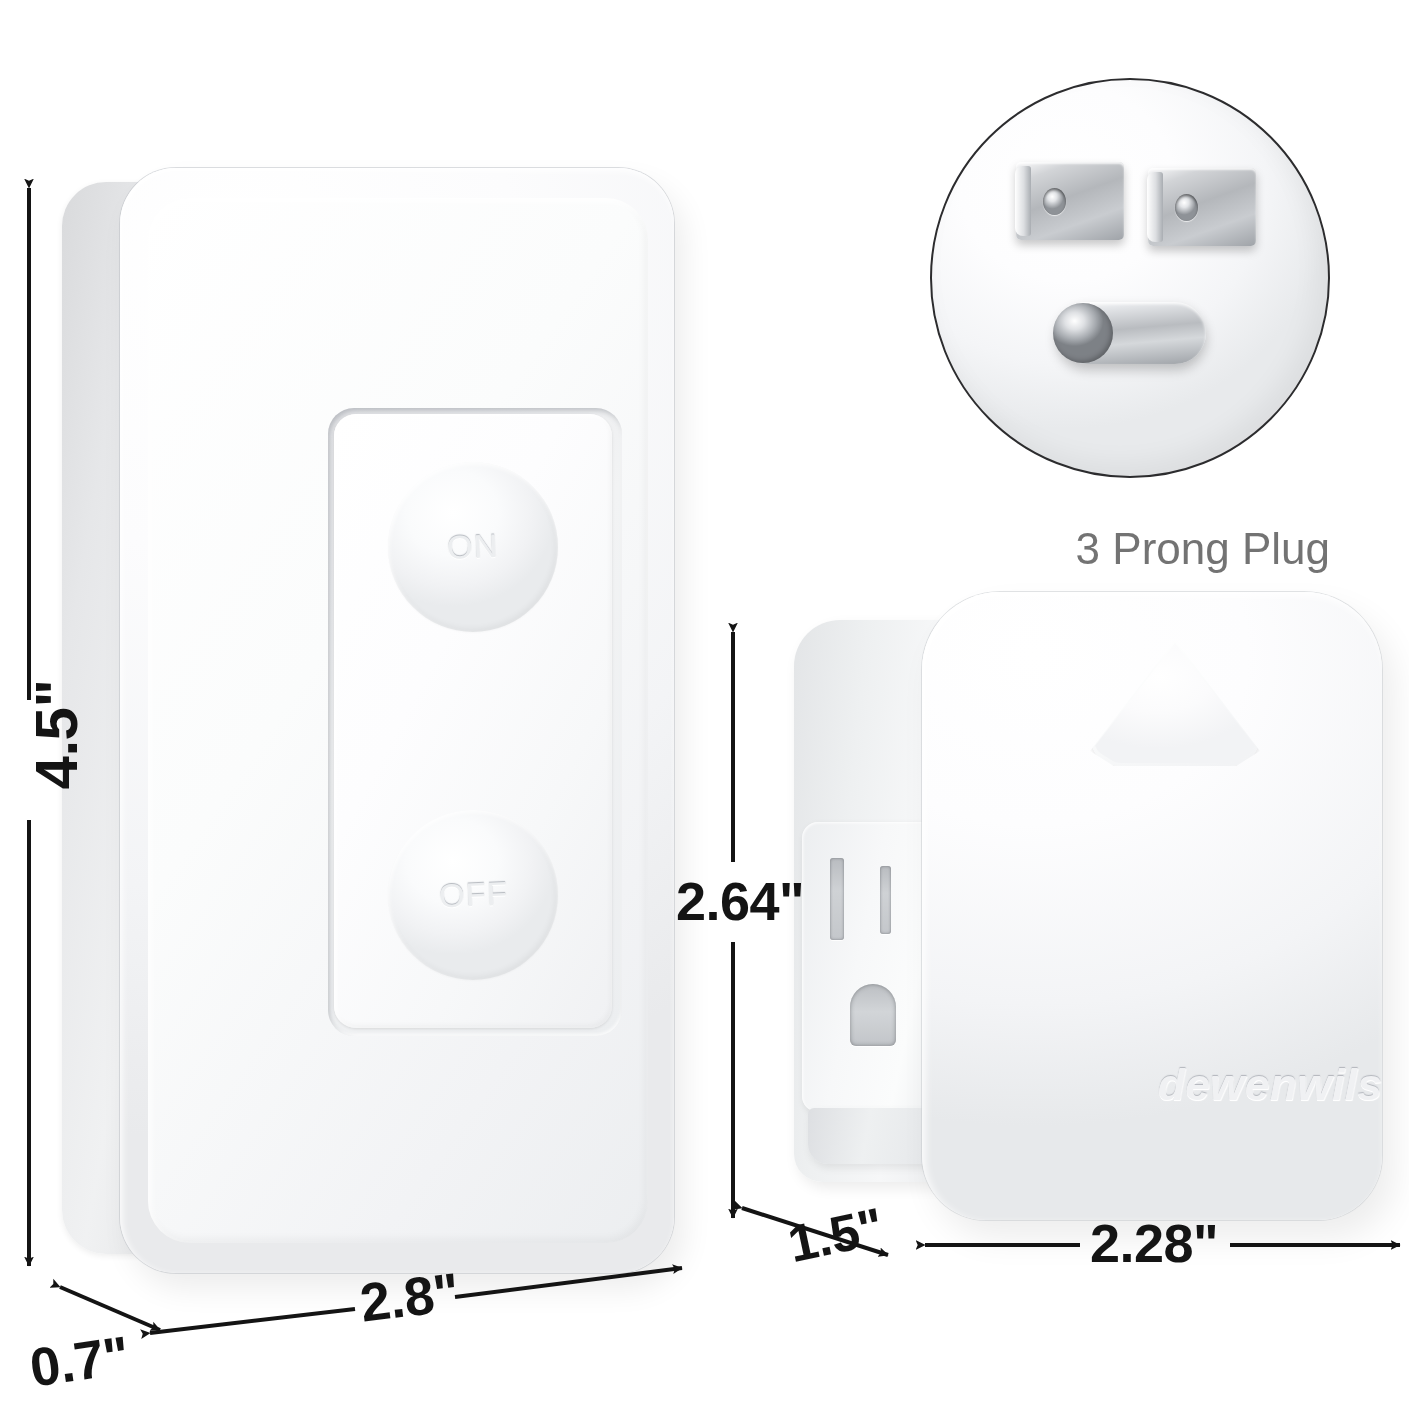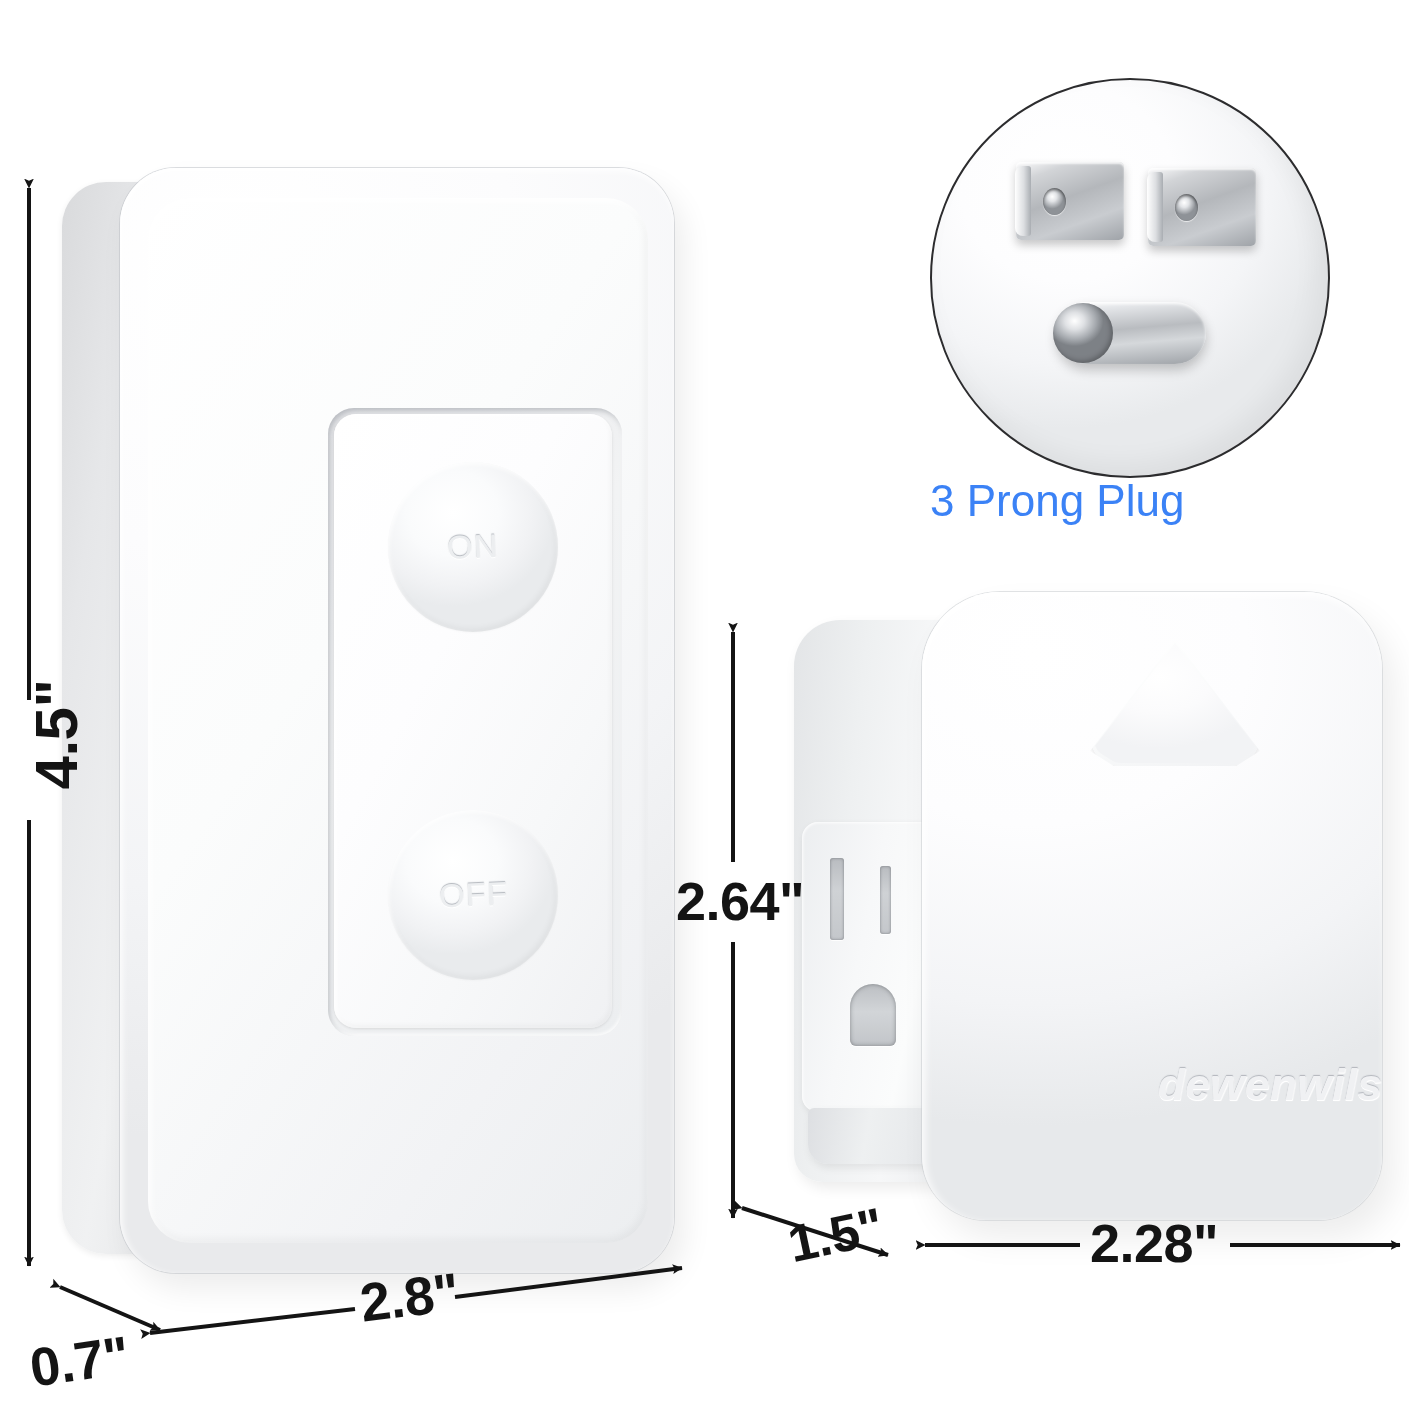--- a/index.html
+++ b/index.html
@@ -168,25 +168,25 @@
   }
   .ground-pin::before{ 
     content:"";position:absolute;
     left:-3px;top:1px;width:60px;height:60px;
     border-radius:50%;
     background:radial-gradient(48% 42% at 36% 30%,#ffffff 0%,#dfe1e4 34%,#a8acb1 72%,#7d8186 100%);
     box-shadow:inset -2px -2px 5px rgba(0,0,0,0.25);
   }
   #plug-caption{
     position:absolute;
-    left:930px; top:476px;
+    left:930px; top:524px;
     width:400px;
-    text-align:left;
+    text-align:right;
     font-size:44px;
-    color:#3b82f6;
+    color:#737373;
     font-weight:400;
     letter-spacing:0px;
   }
 
   
   #receiver{
     position:absolute;
     left:794px; top:592px;
     width:588px; height:628px;padding-left:37px;
   }

